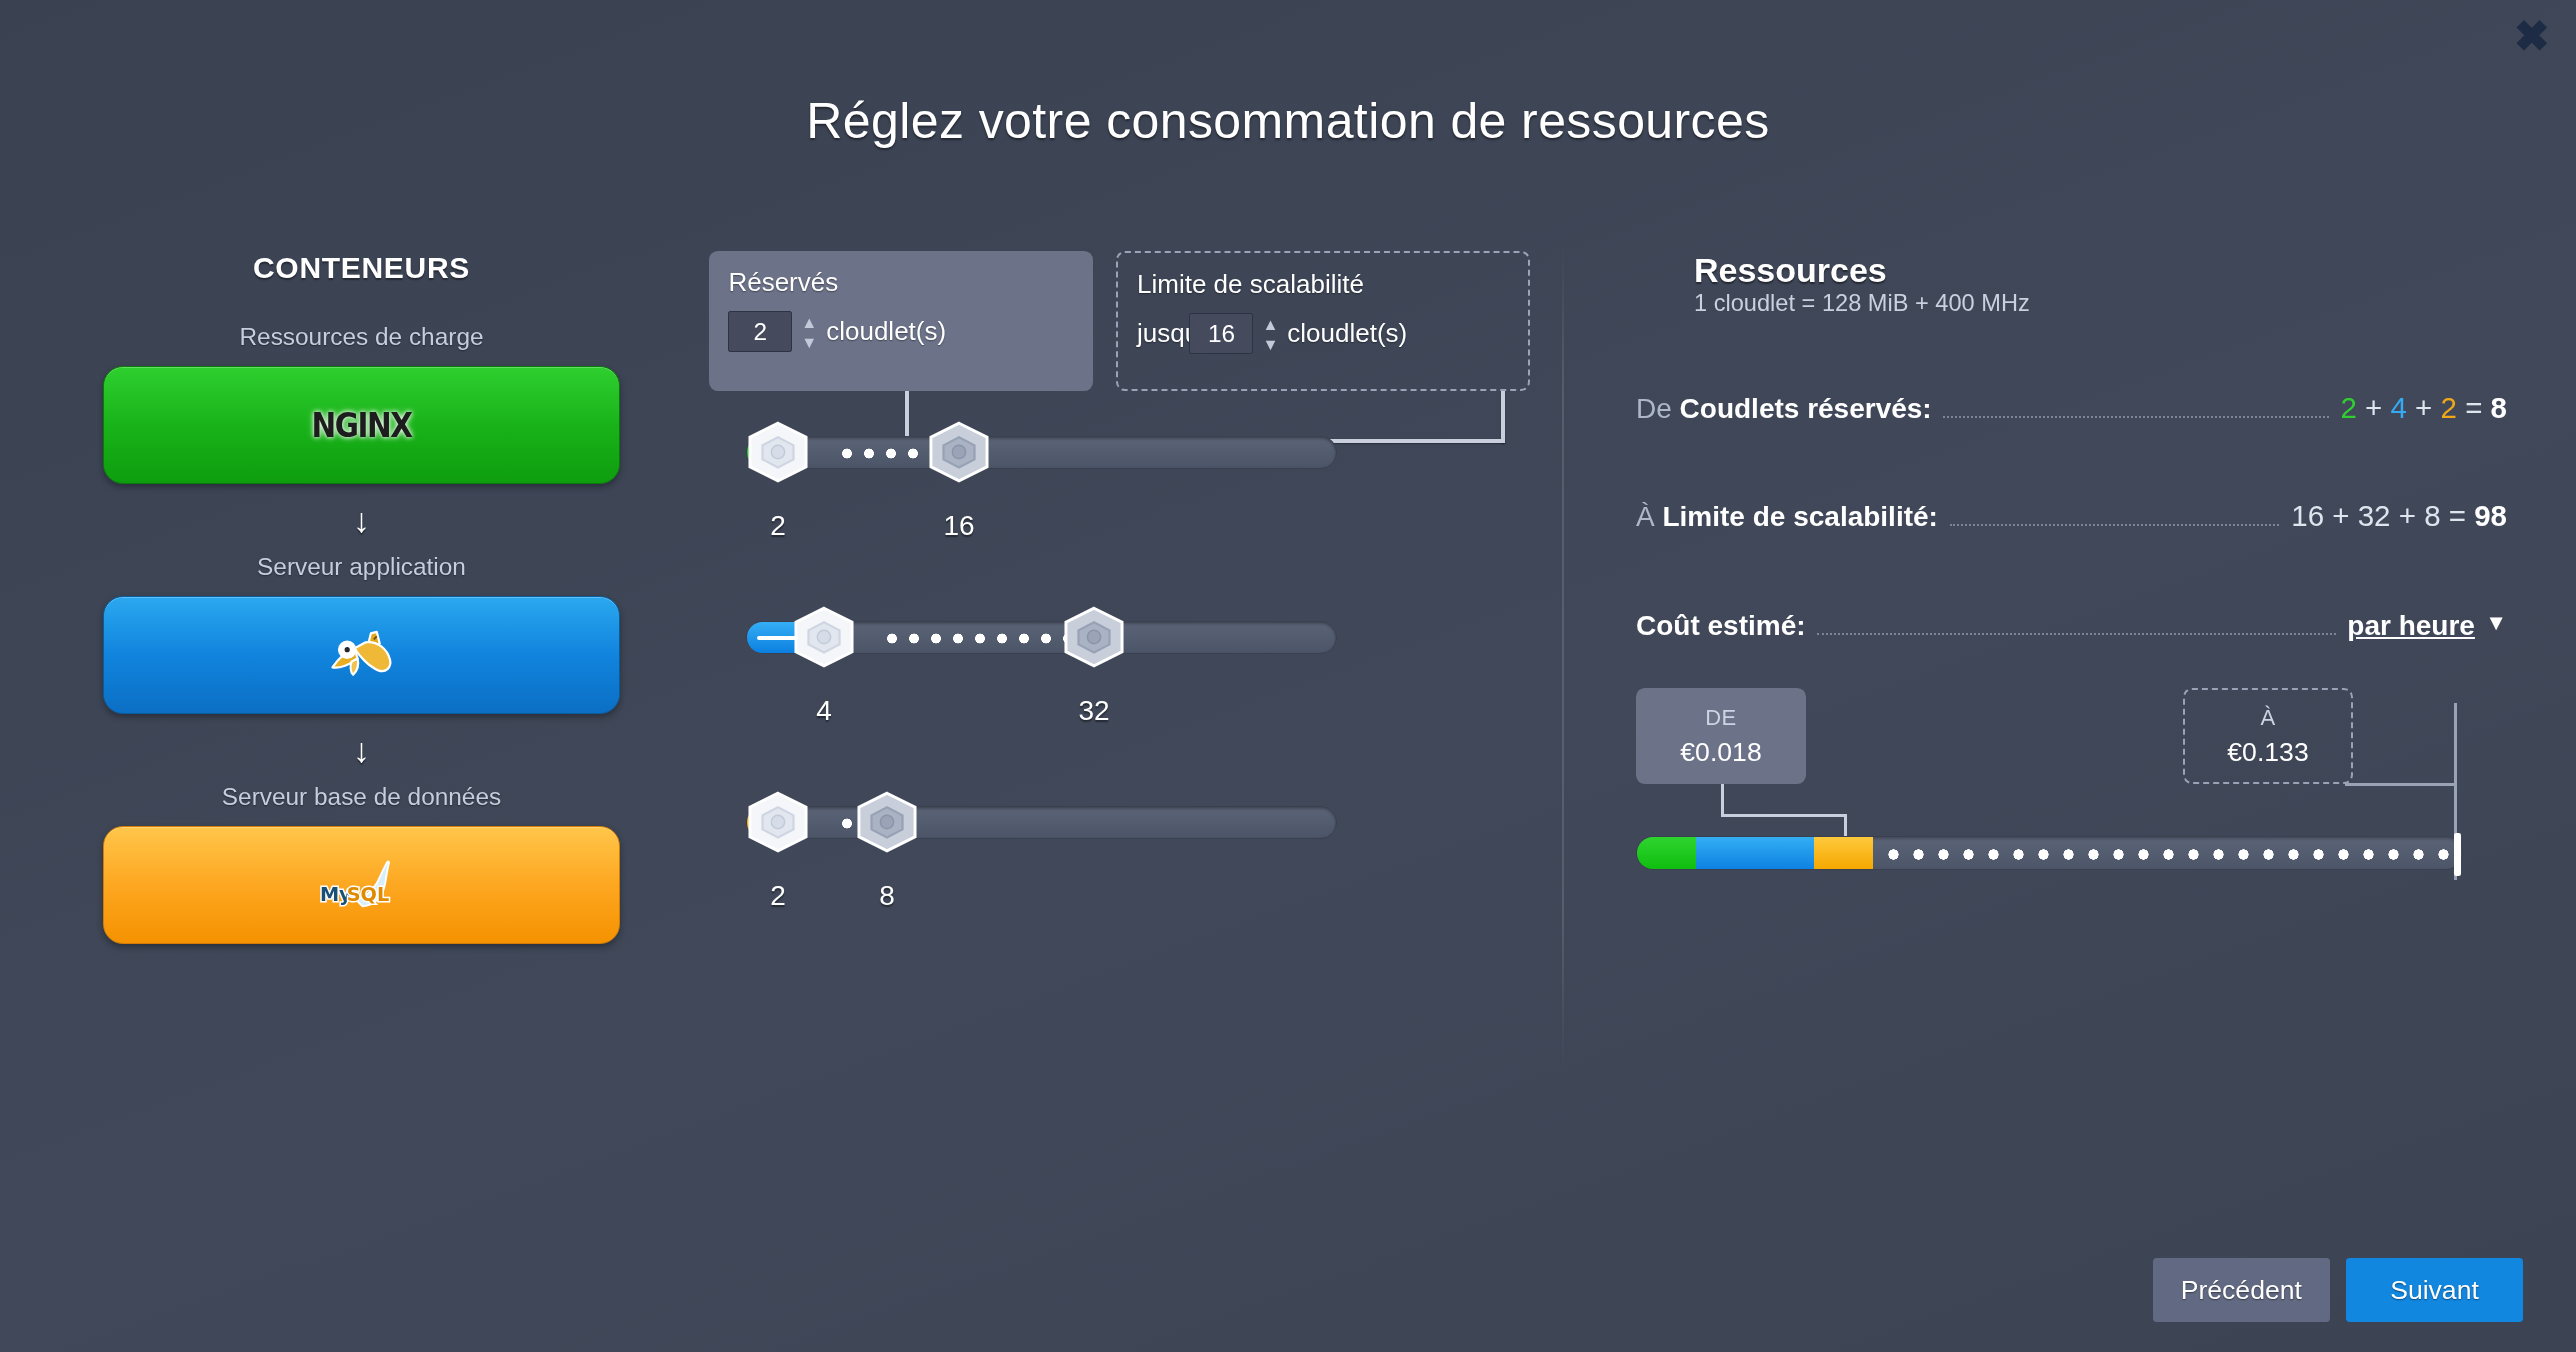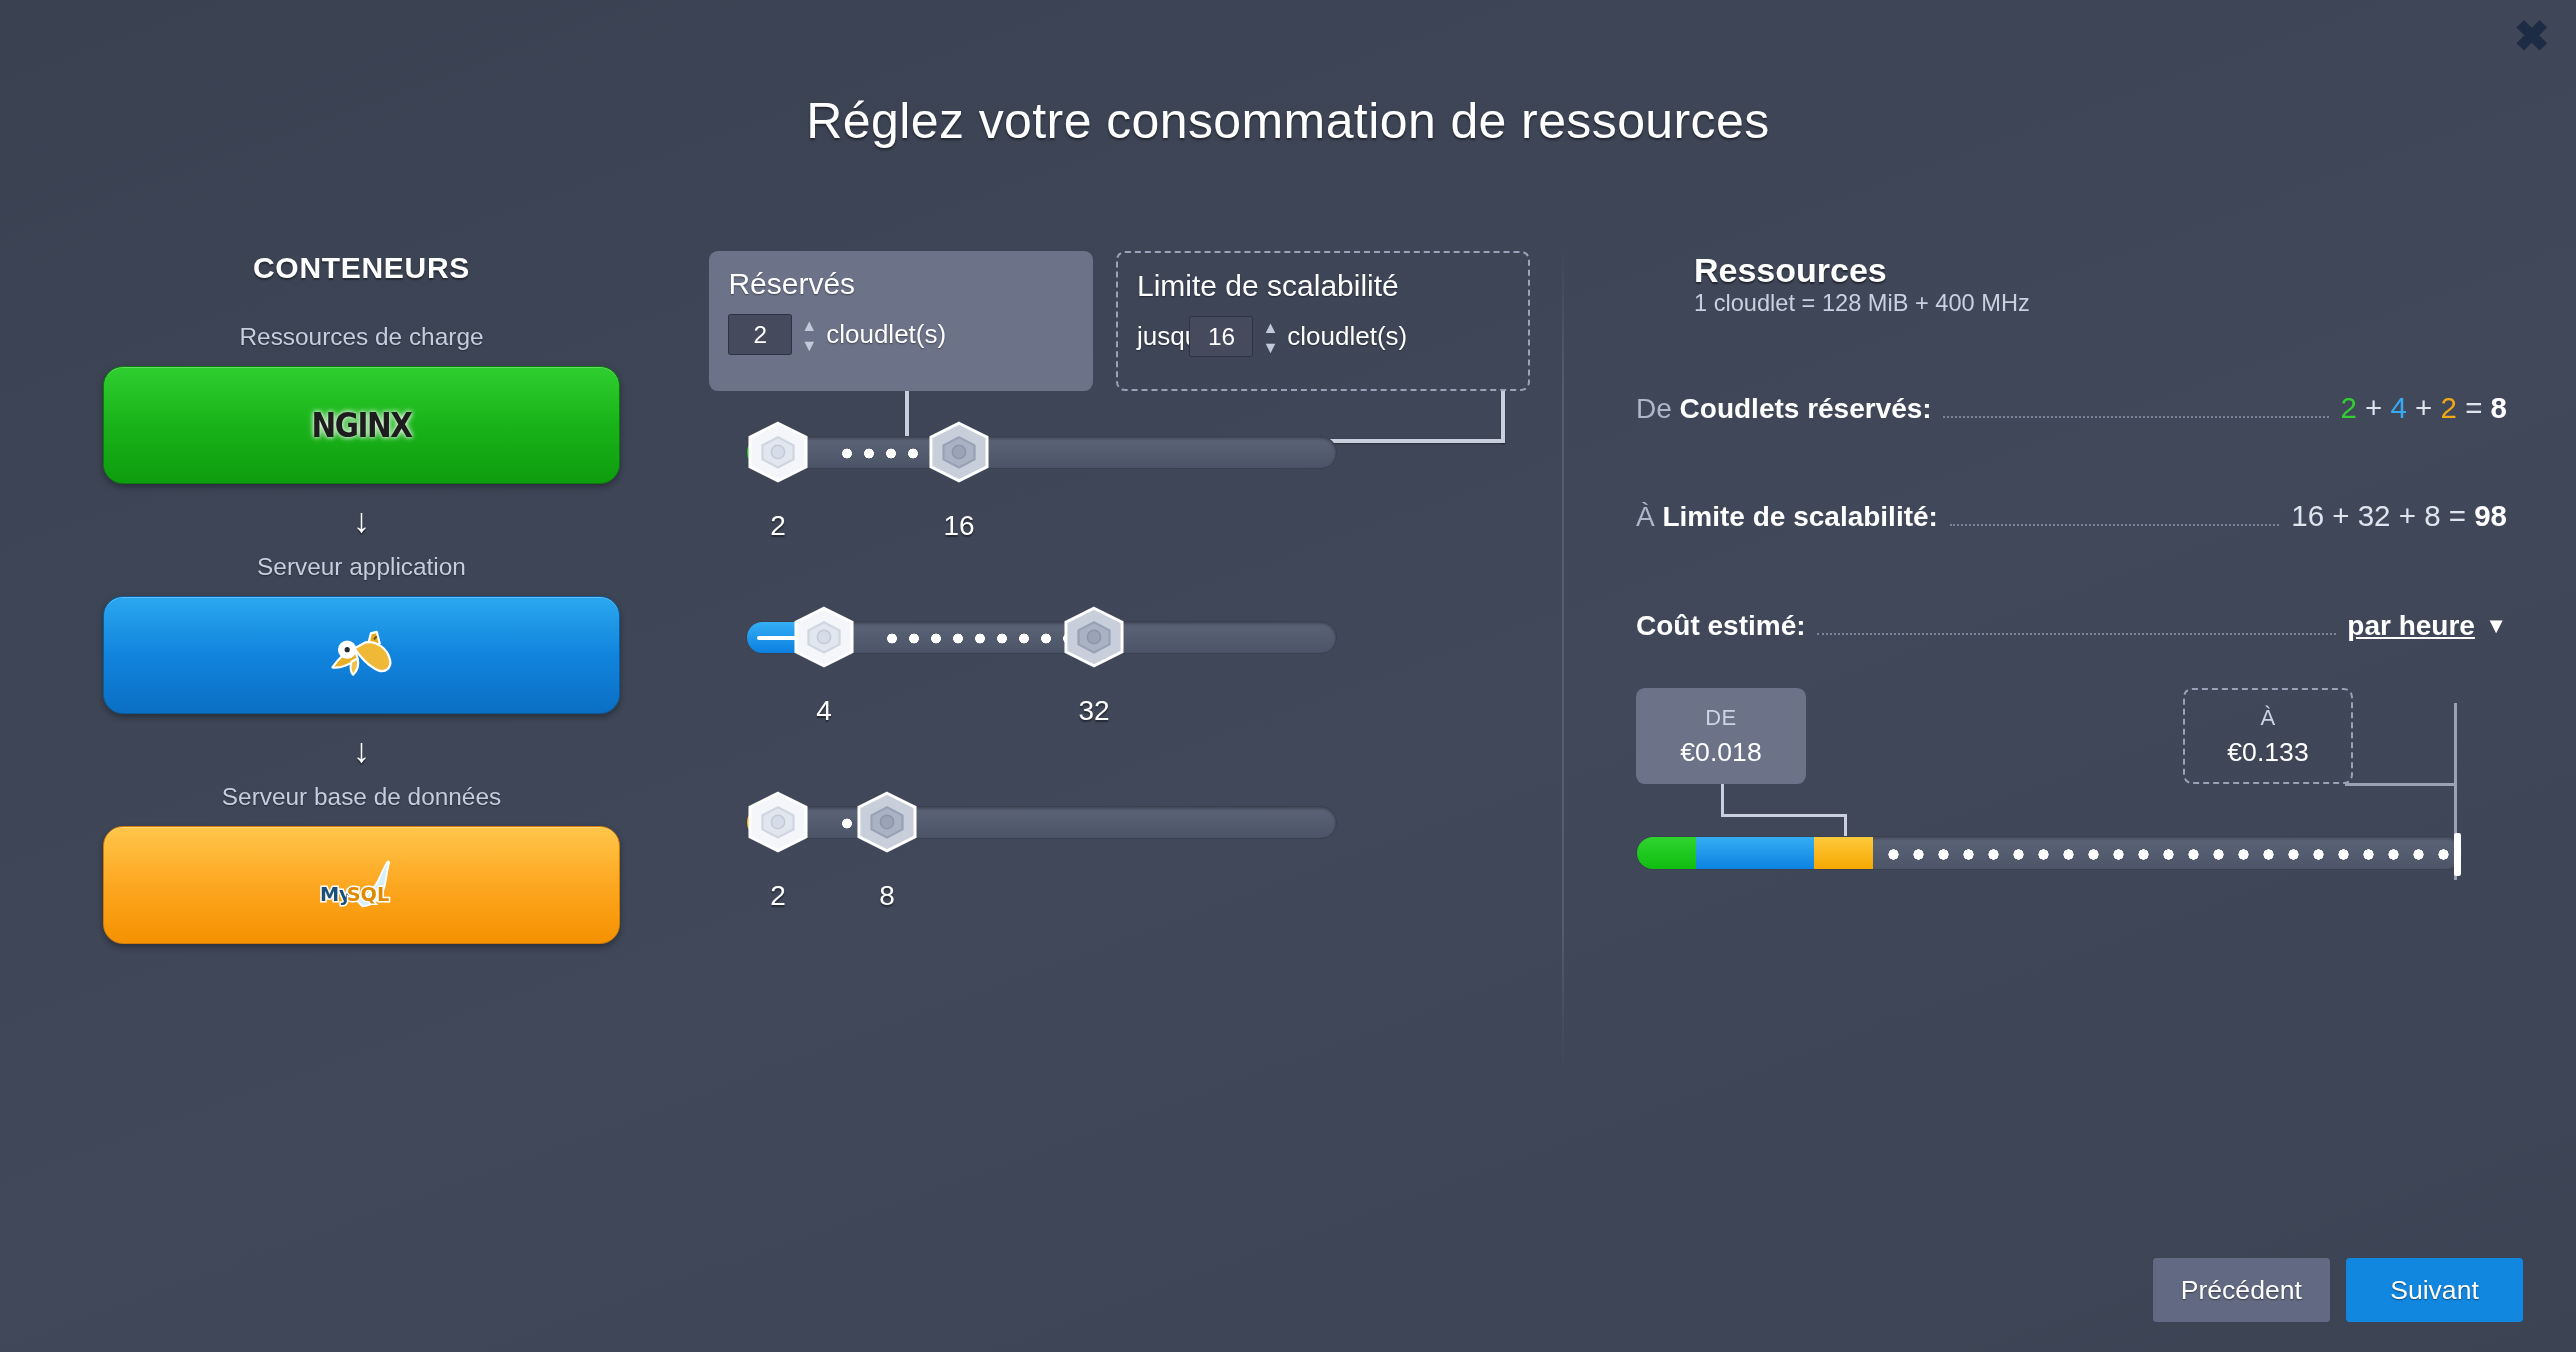--- a/index.html
+++ b/index.html
@@ -77,21 +77,21 @@
   .sliders-col { position: absolute; left: 702px; top: 251px; width: 827px; }
 
   .spin-row { position: relative; height: 148px; }
   .spin-panel {
     position: absolute; top: 0; height: 140px; border-radius: 8.9px;
     padding: 16.2px 19px 0 19px;
   }
   .spin-panel.reserved { left: 7.4px;  width: 384px; background: #6c7288; }
   .spin-panel.limit    { left: 414px; width: 414px;
     background: transparent; border: 2.2px dashed #9aa3b8; }
-  .spin-title { font-size: 30px; color: #ffffff; text-shadow: 0 0.7px 1.5px rgba(0,0,0,.4); margin-bottom: 13.3px; }
+  .spin-title { font-size: 26px; color: #ffffff; text-shadow: 0 0.7px 1.5px rgba(0,0,0,.4); margin-bottom: 13.3px; }
   .spin-line { display: flex; align-items: center; gap: 8.9px; position: relative; }
   .spin-prefix { font-size: 26px; color: #ffffff; text-shadow: 0 0.7px 1.5px rgba(0,0,0,.4); }
   .spin-box {
     width: 64px; height: 41px; background: #454b5c;
     border: 0.7px solid #2d3342; border-radius: 2.2px;
     display: flex; align-items: center; justify-content: center;
     font-size: 24.4px; color: #ffffff;
   }
   .spin-box.overlap { margin-left: -38px; }
   .spin-arrows { display: flex; flex-direction: column; gap: 3.7px; line-height: 1; }
@@ -414,21 +414,21 @@
       <div class="res-value">
         <span class="plain">16</span><span class="plain"> + </span><span class="plain">32</span><span class="plain"> + </span><span class="plain">8</span><span class="plain"> = </span><span class="bold">98</span>
       </div>
     </div>
 
     <div class="res-row">
       <div class="res-label">
         <span class="main">Coût estimé:</span>
       </div>
       <div class="res-dots"></div>
-      <div style="display:flex; align-items:center;">
+      <div style="display:flex; align-items:flex-start;">
         <span class="period-link">par heure</span>
         <span class="caret">▼</span>
       </div>
     </div>
 
     <div class="cost-area">
       <div class="cost-box from">
         <div class="cost-cap">DE</div>
         <div class="cost-val">€0.018</div>
       </div>

